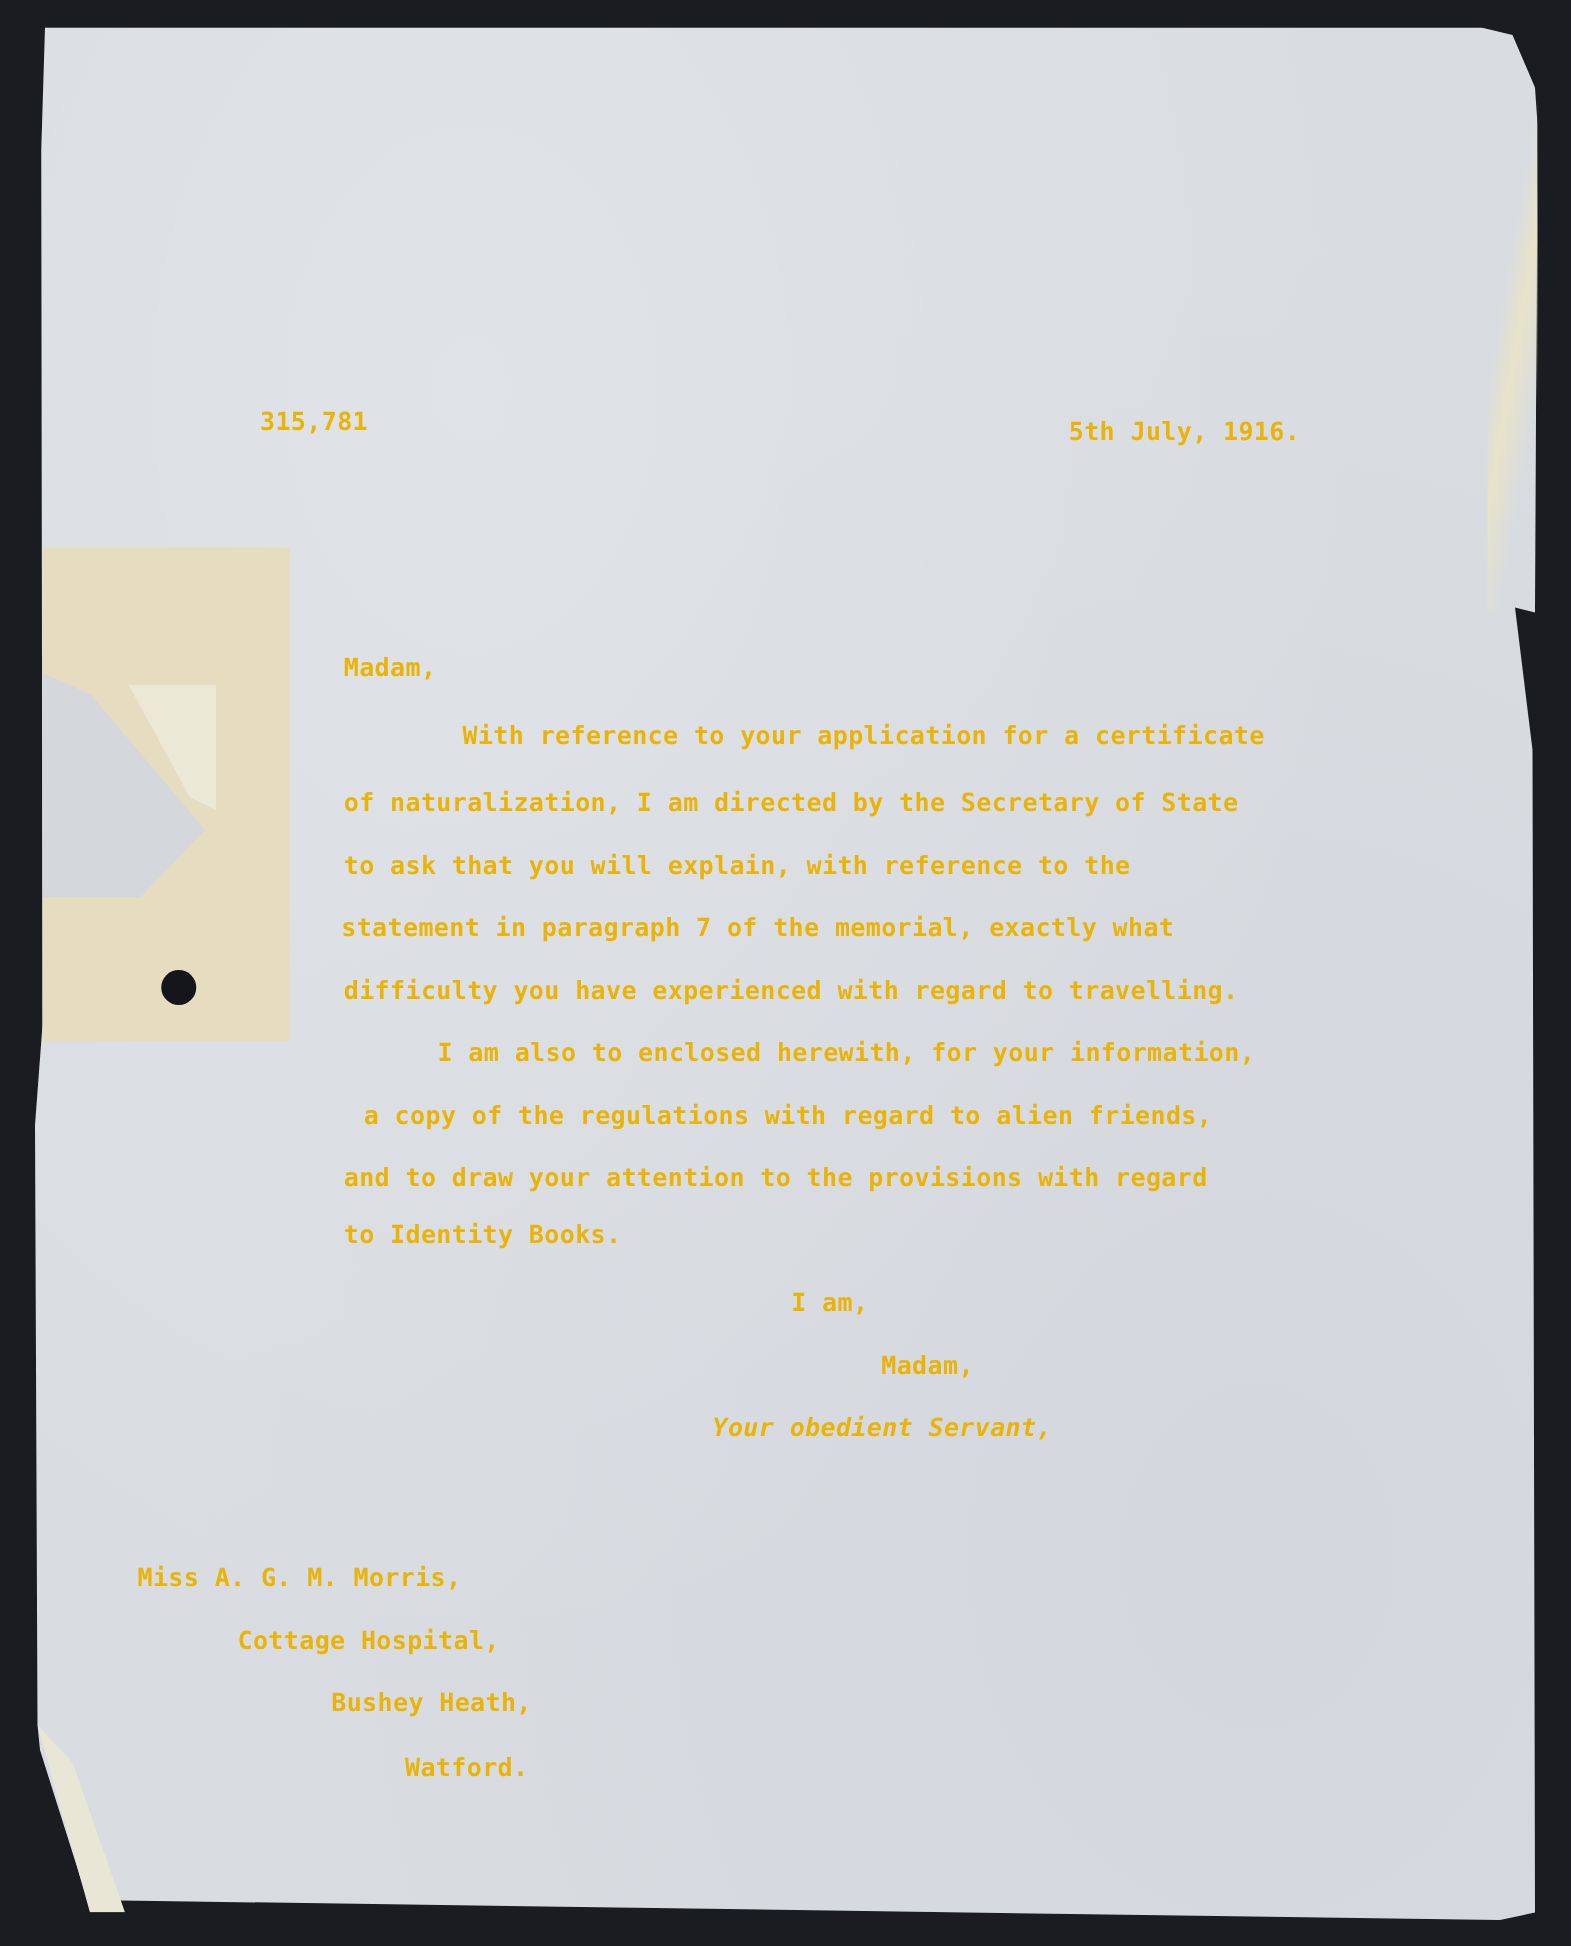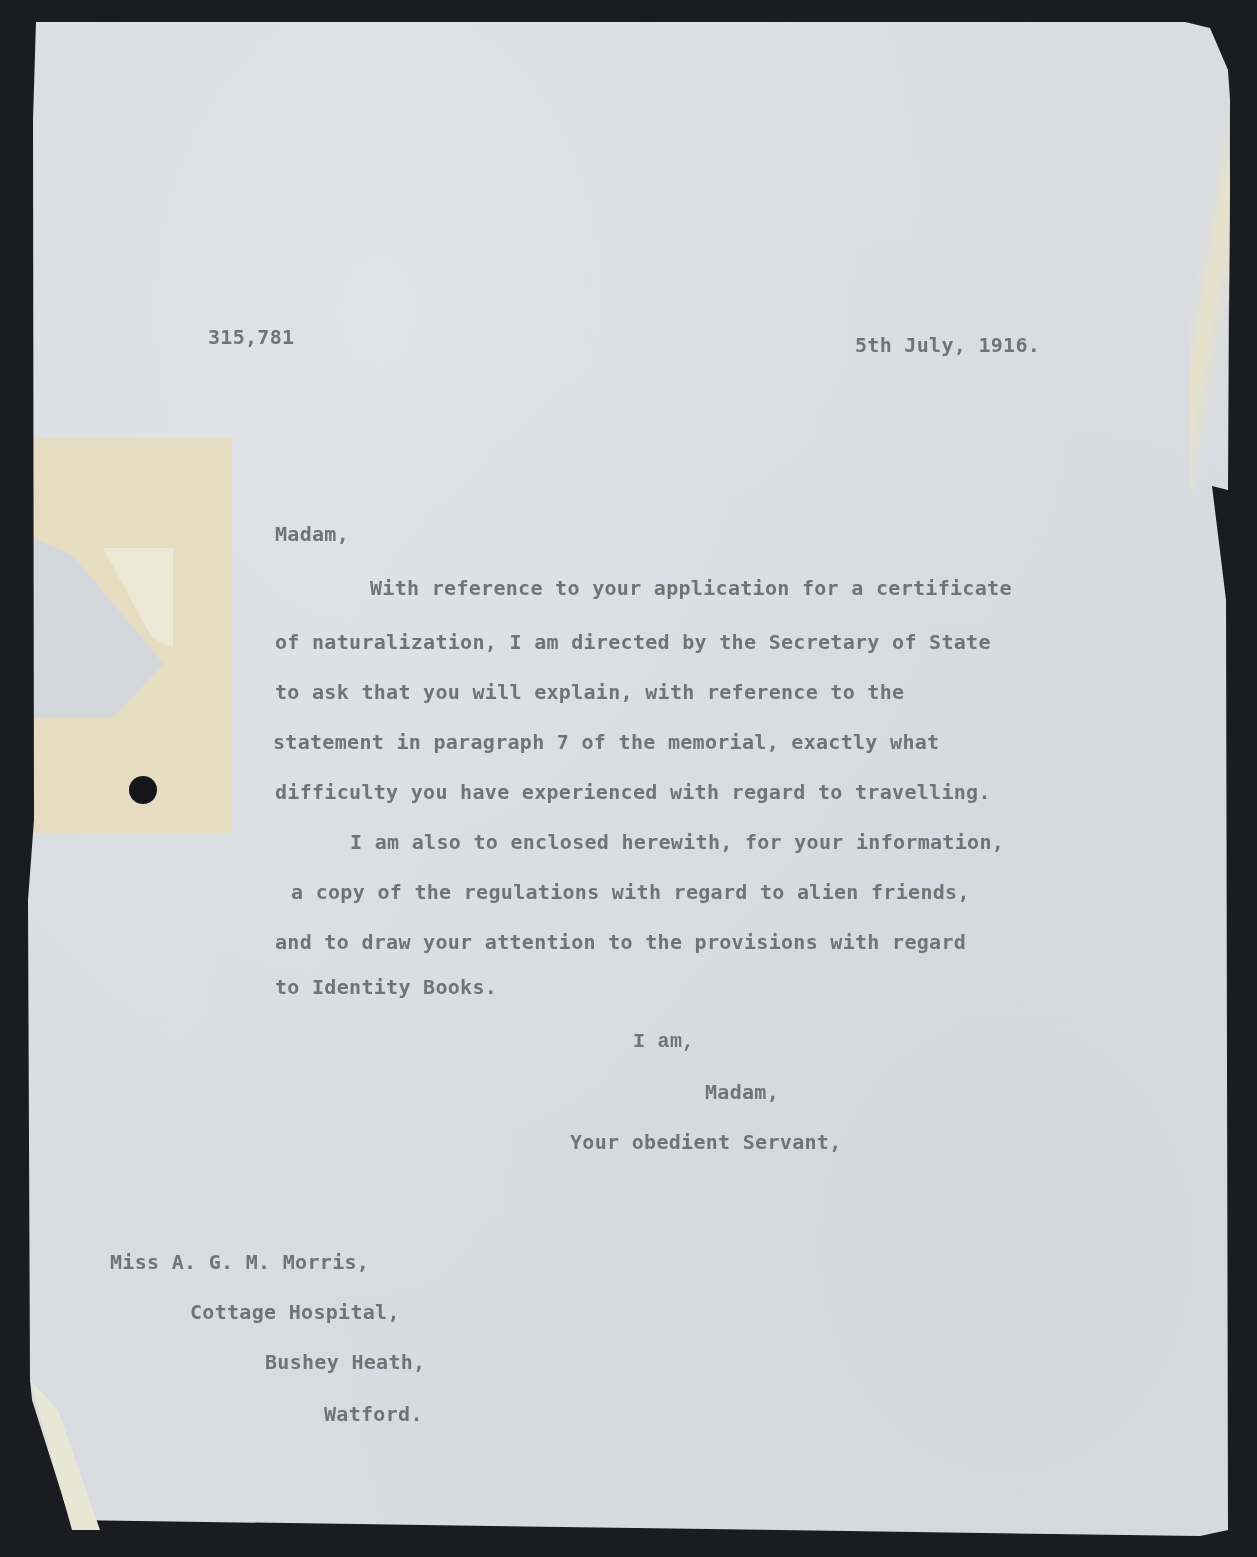--- a/index.html
+++ b/index.html
@@ -19,21 +19,21 @@
     position:absolute; left:34px; top:438px; width:198px; height:395px;
     background:#e6dcc0;
   }
   .tape-light1 { position:absolute; left:103px; top:548px; width:70px; height:100px; background:#ece8d6; clip-path:polygon(0 0,100% 0,100% 100%,70% 90%); }
   .tape-light2 { position:absolute; left:34px; top:538px; width:130px; height:180px; background:#d4d7dc; clip-path:polygon(0 0,30% 10%,100% 70%,60% 100%,0 100%); }
   .hole { position:absolute; left:129px; top:776px; width:28px; height:28px; border-radius:50%; background:#15161b; }
   .edge-fold-right { position:absolute; left:1190px; top:30px; width:40px; height:460px; background:linear-gradient(100deg, transparent 40%, #e8e2c8 55%, transparent 75%); }
   .edge-fold-bl { position:absolute; left:30px; top:1380px; width:70px; height:150px; background:#e8e6d4; clip-path:polygon(0 0,40% 20%,100% 100%,60% 100%); }
   .text {
     position:absolute; font-family:"DejaVu Sans Mono", "Liberation Mono", monospace;
-    font-size:20px; font-weight:bold; color:#737373; white-space:pre; letter-spacing:0.3px;
+    font-size:20px; font-weight:bold; color:#eab308; white-space:pre; letter-spacing:0.3px;
   }
 </style>
 </head>
 <body>
 
 <div class="paper"></div>
 <div class="edge-fold-right"></div>
 <div class="edge-fold-bl"></div>
 <div class="tape"></div>
 <div class="tape-light2"></div>
@@ -48,20 +48,20 @@
 <div class="text" style="left:370px;top:576px;">With reference to your application for a certificate</div>
 <div class="text" style="left:275px;top:630px;">of naturalization, I am directed by the Secretary of State</div>
 <div class="text" style="left:275px;top:680px;">to ask that you will explain, with reference to the</div>
 <div class="text" style="left:273px;top:730px;">statement in paragraph 7 of the memorial, exactly what</div>
 <div class="text" style="left:275px;top:780px;">difficulty you have experienced with regard to travelling.</div>
 <div class="text" style="left:350px;top:830px;">I am also to enclosed herewith, for your information,</div>
 <div class="text" style="left:275px;top:880px;margin-left:16px;">a copy of the regulations with regard to alien friends,</div>
 <div class="text" style="left:275px;top:930px;">and to draw your attention to the provisions with regard</div>
 <div class="text" style="left:275px;top:975px;">to Identity Books.</div>
 
-<div class="text" style="left:633px;top:1030px;font-family:Liberation Mono, monospace;">I am,</div>
+<div class="text" style="left:633px;top:1030px;">I am,</div>
 <div class="text" style="left:705px;top:1080px;">Madam,</div>
-<div class="text" style="left:570px;top:1130px;">Your obedient Servant,</div>
+<div class="text" style="left:570px;top:1130px;font-style:italic;">Your obedient Servant,</div>
 
 <div class="text" style="left:110px;top:1250px;text-align:center;">Miss A. G. M. Morris,</div>
 <div class="text" style="left:190px;top:1300px;">Cottage Hospital,</div>
 <div class="text" style="left:265px;top:1350px;">Bushey Heath,</div>
 <div class="text" style="left:324px;top:1402px;text-align:center;">Watford.</div>
 
 </body></html>

